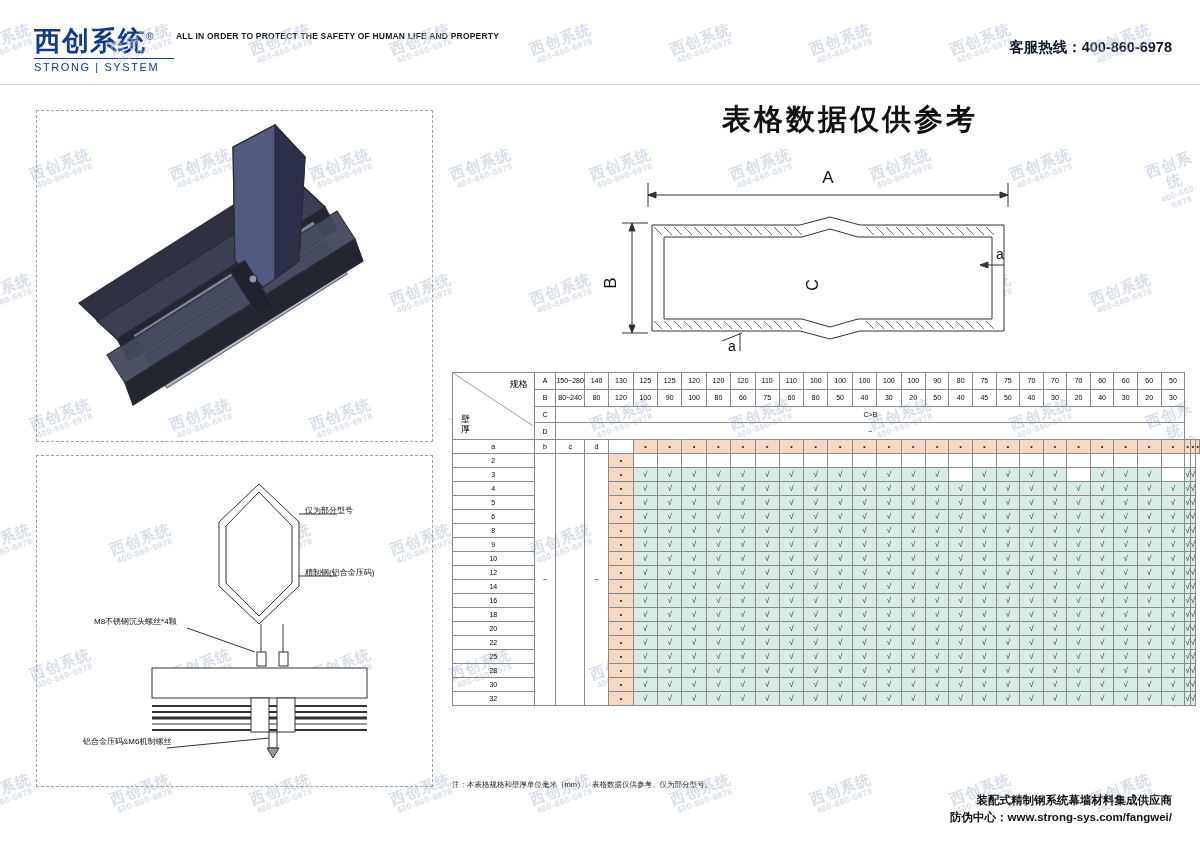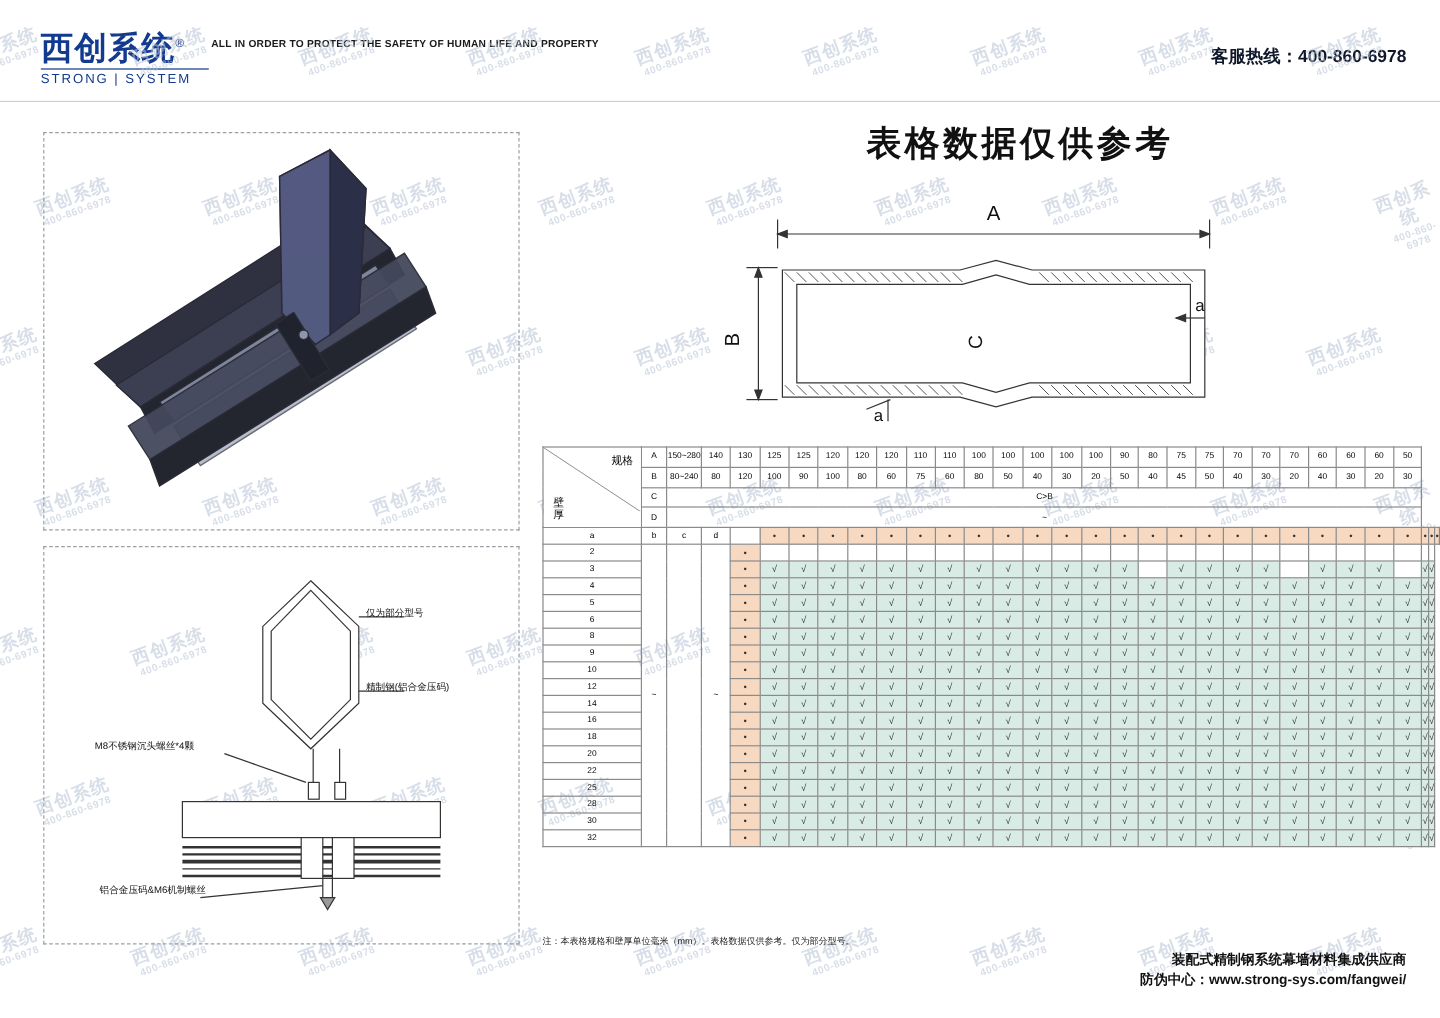--- a/index.html
+++ b/index.html
@@ -386,21 +386,21 @@
         <rect x="214" y="242" width="18" height="34" fill="#fff"></rect>
         <rect x="240" y="242" width="18" height="34" fill="#fff"></rect>
 
         <line x1="130" y1="292" x2="232" y2="282"></line>
         <rect x="232" y="276" width="8" height="16" fill="#fff"></rect>
         <polygon points="230,292 242,292 236,302" fill="#9a9a9a"></polygon>
       </g>
     </svg>
     <div class="dlbl" style="left:268px;top:49px;">仅为部分型号</div>
     <div class="dlbl" style="left:268px;top:111px;">精制钢(铝合金压码)</div>
-    <div class="dlbl" style="left:42px;top:160px;">M8不锈钢沉头螺丝*4颗</div>
+    <div class="dlbl" style="left:57px;top:160px;">M8不锈钢沉头螺丝*4颗</div>
     <div class="dlbl" style="left:46px;top:280px;">铝合金压码&amp;M6机制螺丝</div>
   </div>
 
   <div class="dim">
     <svg viewBox="0 0 580 215" width="580" height="215">
       <g stroke="#333" stroke-width="1" fill="none">
 
         <line x1="48" y1="40" x2="408" y2="40"></line>
         <polygon points="48,40 56,37 56,43" fill="#333"></polygon>
         <polygon points="408,40 400,37 400,43" fill="#333"></polygon>

